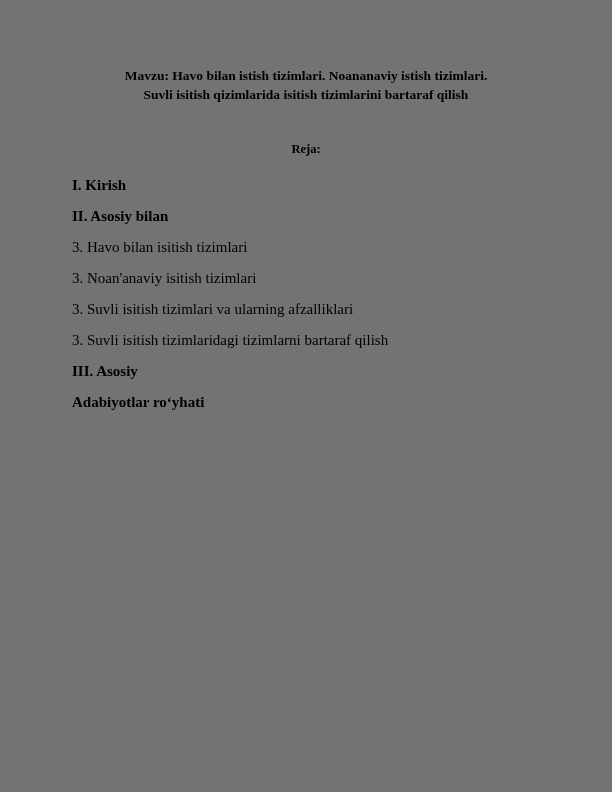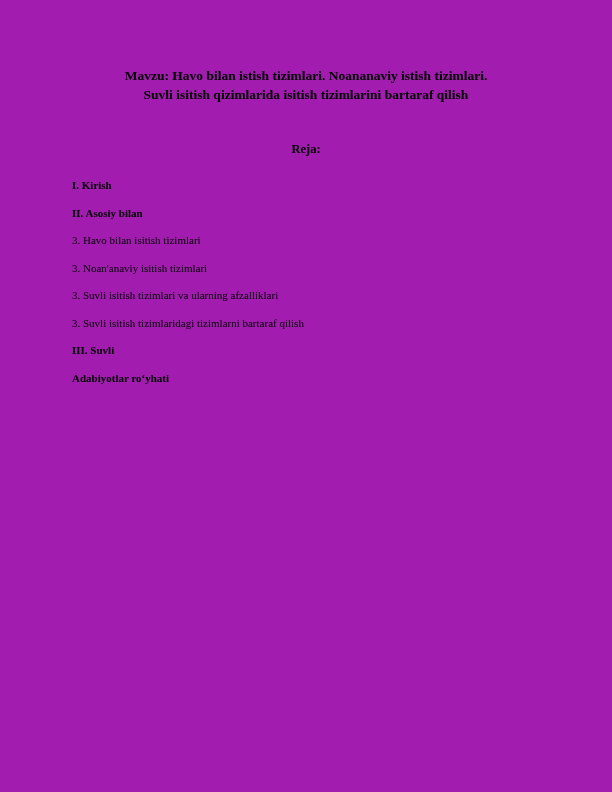--- a/index.html
+++ b/index.html
@@ -11,21 +11,21 @@
     width: 612px;
     height: 792px;
     position: relative;
     font-family: "Liberation Serif", "DejaVu Serif", serif;
     color: #000000;
     -webkit-font-smoothing: antialiased;
   }
   .page {
     position: absolute;
     inset: 0;
-    background: #a21caf;
+    background: #737373;
     padding: 0;
     box-sizing: border-box;
   }
   .content {
     position: absolute;
     left: 72px;
     right: 72px;
     top: 66px;
   }
   .title-block {
@@ -43,21 +43,21 @@
     text-align: center;
     font-weight: bold;
     font-size: 12.5px;
     line-height: 16px;
     margin-top: 37px;
   }
   .outline {
     margin-top: 20px;
   }
   .outline-row {
-    font-size: 11px;
+    font-size: 15px;
     line-height: 16px;
     margin-bottom: 11.5px;
     text-align: left;
     white-space: nowrap;
   }
   .outline-row.bold {
     font-weight: bold;
   }
   .outline-row.regular {
     font-weight: normal;
@@ -79,18 +79,18 @@
 
     <p class="reja">Reja:</p>
 
     <div class="outline">
       <p class="outline-row bold">I. Kirish</p>
       <p class="outline-row bold">II. Asosiy bilan</p>
       <p class="outline-row regular">3. Havo bilan isitish tizimlari</p>
       <p class="outline-row regular">3. Noan'anaviy isitish tizimlari</p>
       <p class="outline-row regular">3. Suvli isitish tizimlari va ularning afzalliklari</p>
       <p class="outline-row regular">3. Suvli isitish tizimlaridagi tizimlarni bartaraf qilish</p>
-      <p class="outline-row bold">III. Suvli</p>
+      <p class="outline-row bold">III. Asosiy</p>
       <p class="outline-row bold">Adabiyotlar roʻyhati</p>
     </div>
 
   </div>
 </div>
 
 </body></html>

